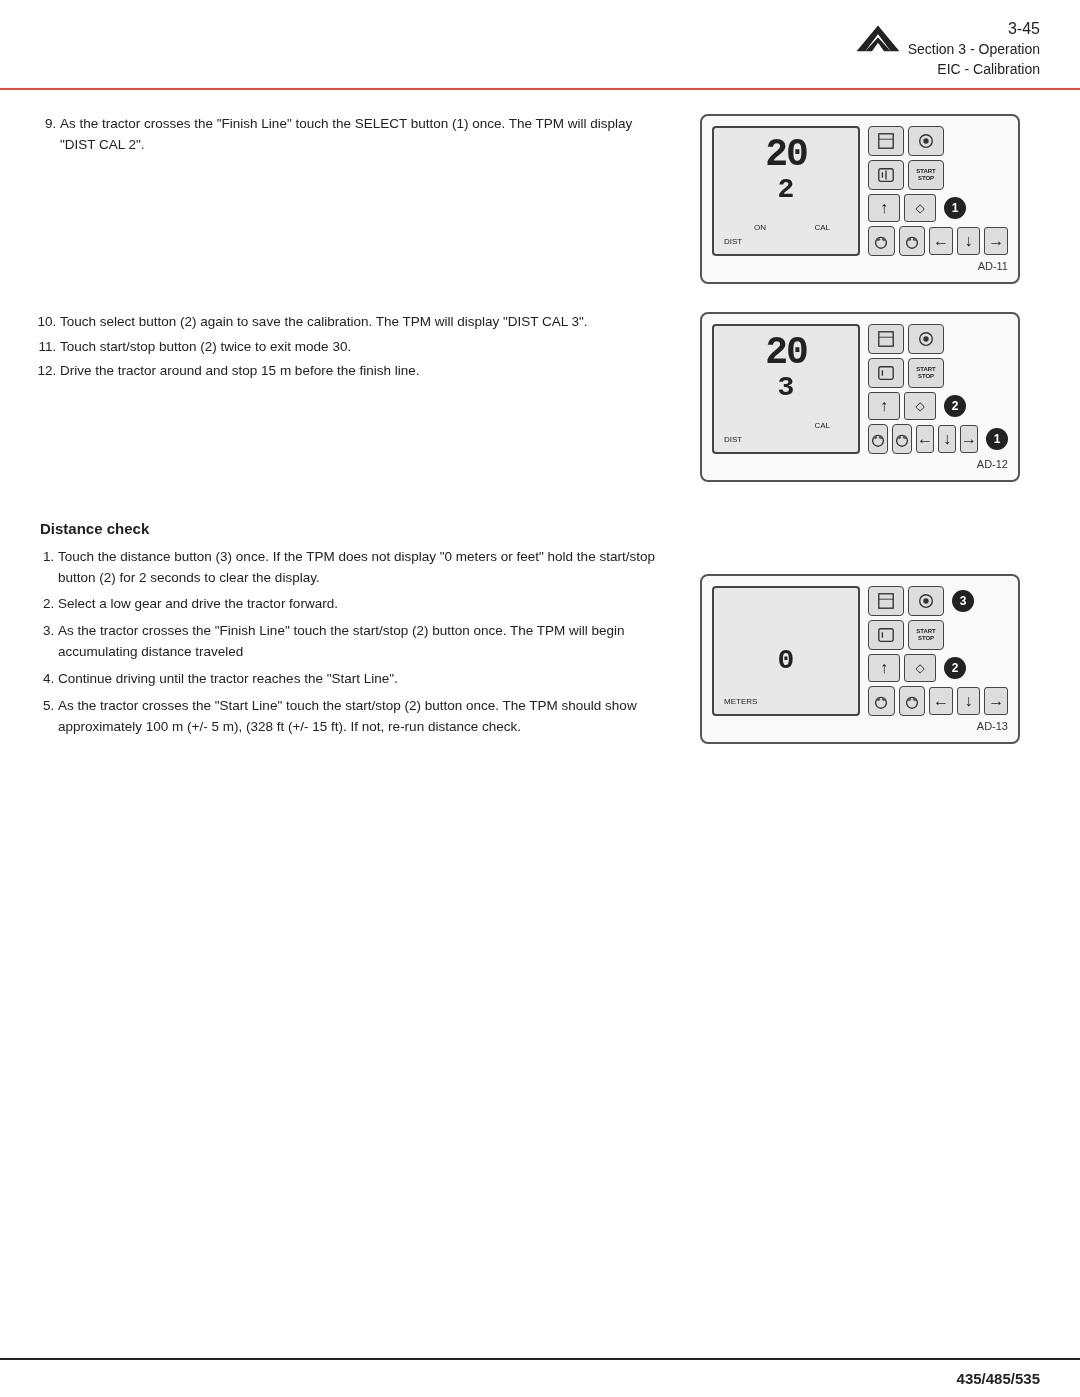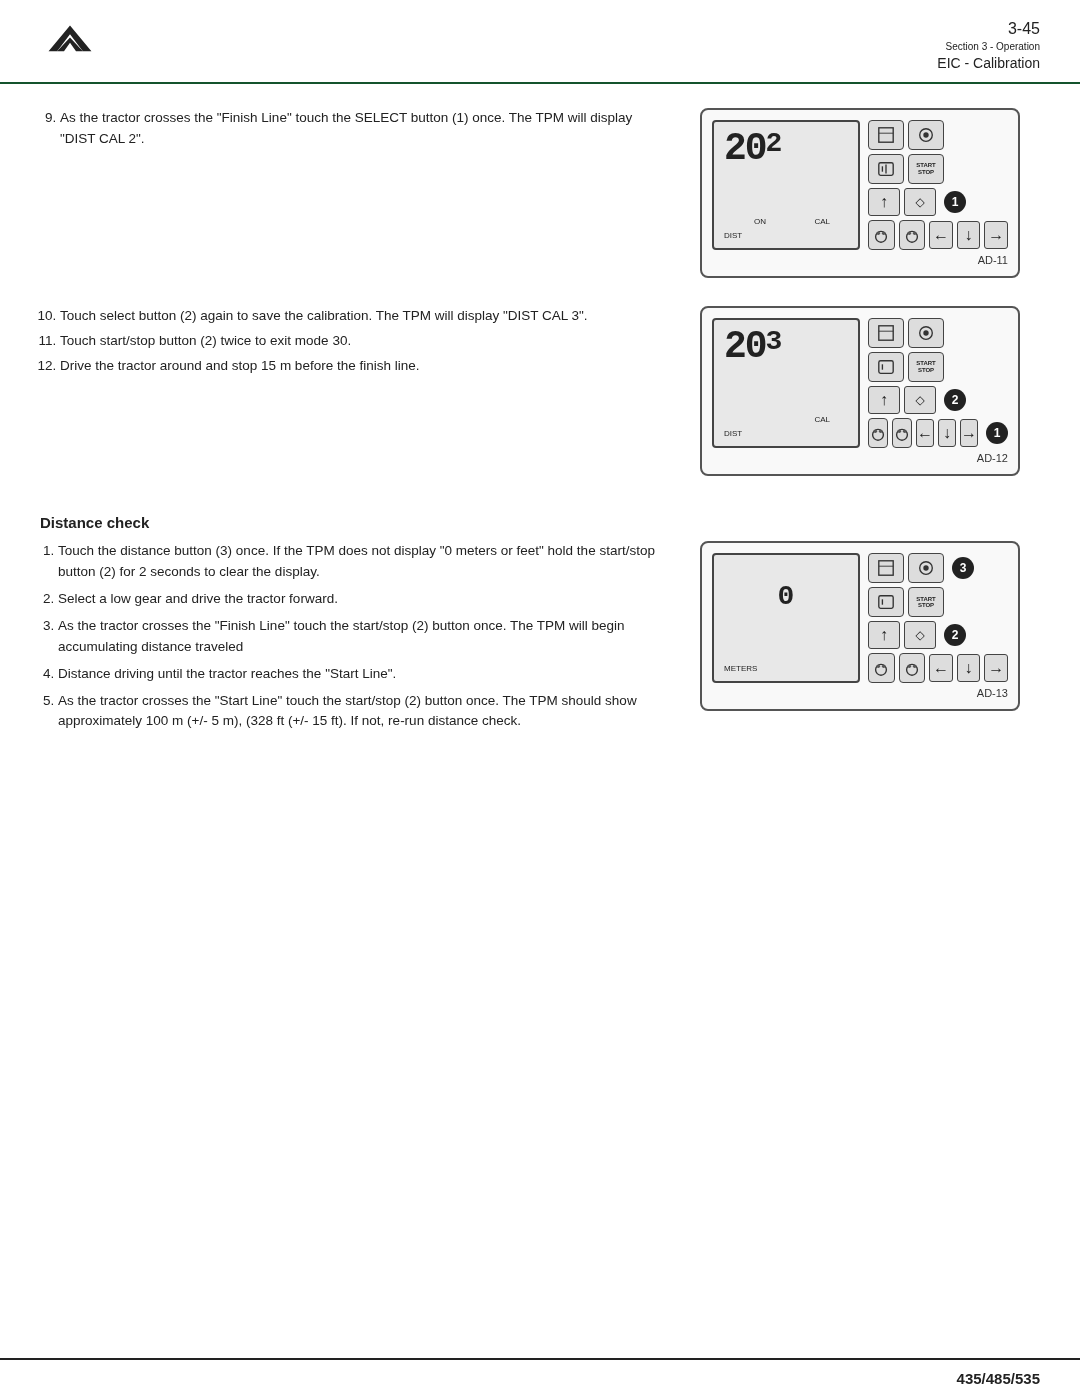--- a/index.html
+++ b/index.html
@@ -9,43 +9,43 @@
       background: #fff;
       color: #222;
       width: 1080px;
       min-height: 1397px;
       position: relative;
     }
 
     
     .page-header {
       display: flex;
-      justify-content: space-between;
+      justify-content: flex-end;
       align-items: flex-start;
       padding: 18px 40px 8px 40px;
-      border-bottom: 2px solid #14532d;
+      border-bottom: 2px solid #ef4444;
     }
     .logo-area {
       display: flex;
       align-items: center;
     }
     .logo-svg {
       width: 60px;
       height: 40px;
     }
     .header-text {
       text-align: right;
       line-height: 1.4;
     }
     .header-page-num {
       font-size: 16px;
       font-weight: normal;
     }
     .header-section {
-      font-size: 10px;
+      font-size: 14px;
     }
     .header-title {
       font-size: 14px;
       font-weight: normal;
     }
 
     
     .content {
       display: flex;
       flex-direction: column;
@@ -68,21 +68,21 @@
     .diagram-area {
       flex: 0 0 340px;
       width: 340px;
     }
 
     
     .distance-check-block {
       display: flex;
       flex-direction: row;
       margin-top: 10px;
-      align-items: center;
+      align-items: flex-end;
     }
     .distance-check-text {
       flex: 1;
       padding-right: 30px;
     }
     .distance-check-text h2 {
       font-size: 15px;
       font-weight: bold;
       margin-bottom: 10px;
     }
@@ -112,21 +112,21 @@
     
     .tpm-display-panel {
       border: 2px solid #444;
       border-radius: 4px;
       background: #e8e8e8;
       width: 155px;
       min-height: 130px;
       padding: 8px 10px;
       position: relative;
       display: flex;
-      flex-direction: row;
+      flex-direction: column;
       justify-content: flex-start;
     }
     .tpm-number-big {
       font-size: 38px;
       font-weight: bold;
       font-family: 'Courier New', monospace;
       text-align: center;
       line-height: 1;
       margin-bottom: 2px;
       letter-spacing: -2px;
@@ -448,21 +448,21 @@
     </div>
   </div>
 
   <div class="distance-check-block">
     <div class="distance-check-text">
       <h2 class="section-heading">Distance check</h2>
       <ol class="step-list">
         <li>Touch the distance button (3) once. If the TPM does not display "0 meters or feet" hold the start/stop button (2) for 2 seconds to clear the display.</li>
         <li>Select a low gear and drive the tractor forward.</li>
         <li>As the tractor crosses the "Finish Line" touch the start/stop (2) button once. The TPM will begin accumulating distance traveled</li>
-        <li>Distance driving until the tractor reaches the "Start Line".</li>
+        <li>Continue driving until the tractor reaches the "Start Line".</li>
         <li>As the tractor crosses the "Start Line" touch the start/stop (2) button once. The TPM should show approximately 100 m (+/- 5 m), (328 ft (+/- 15 ft). If not, re-run distance check.</li>
       </ol>
     </div>
     <div class="diagram-area">
 
       <div class="tpm-diagram">
         <div class="tpm-inner">
           <div class="tpm-display-panel" style="justify-content:center;">
             <div class="tpm-display-zero">0</div>
             <span class="tpm-label-meters">METERS</span>

